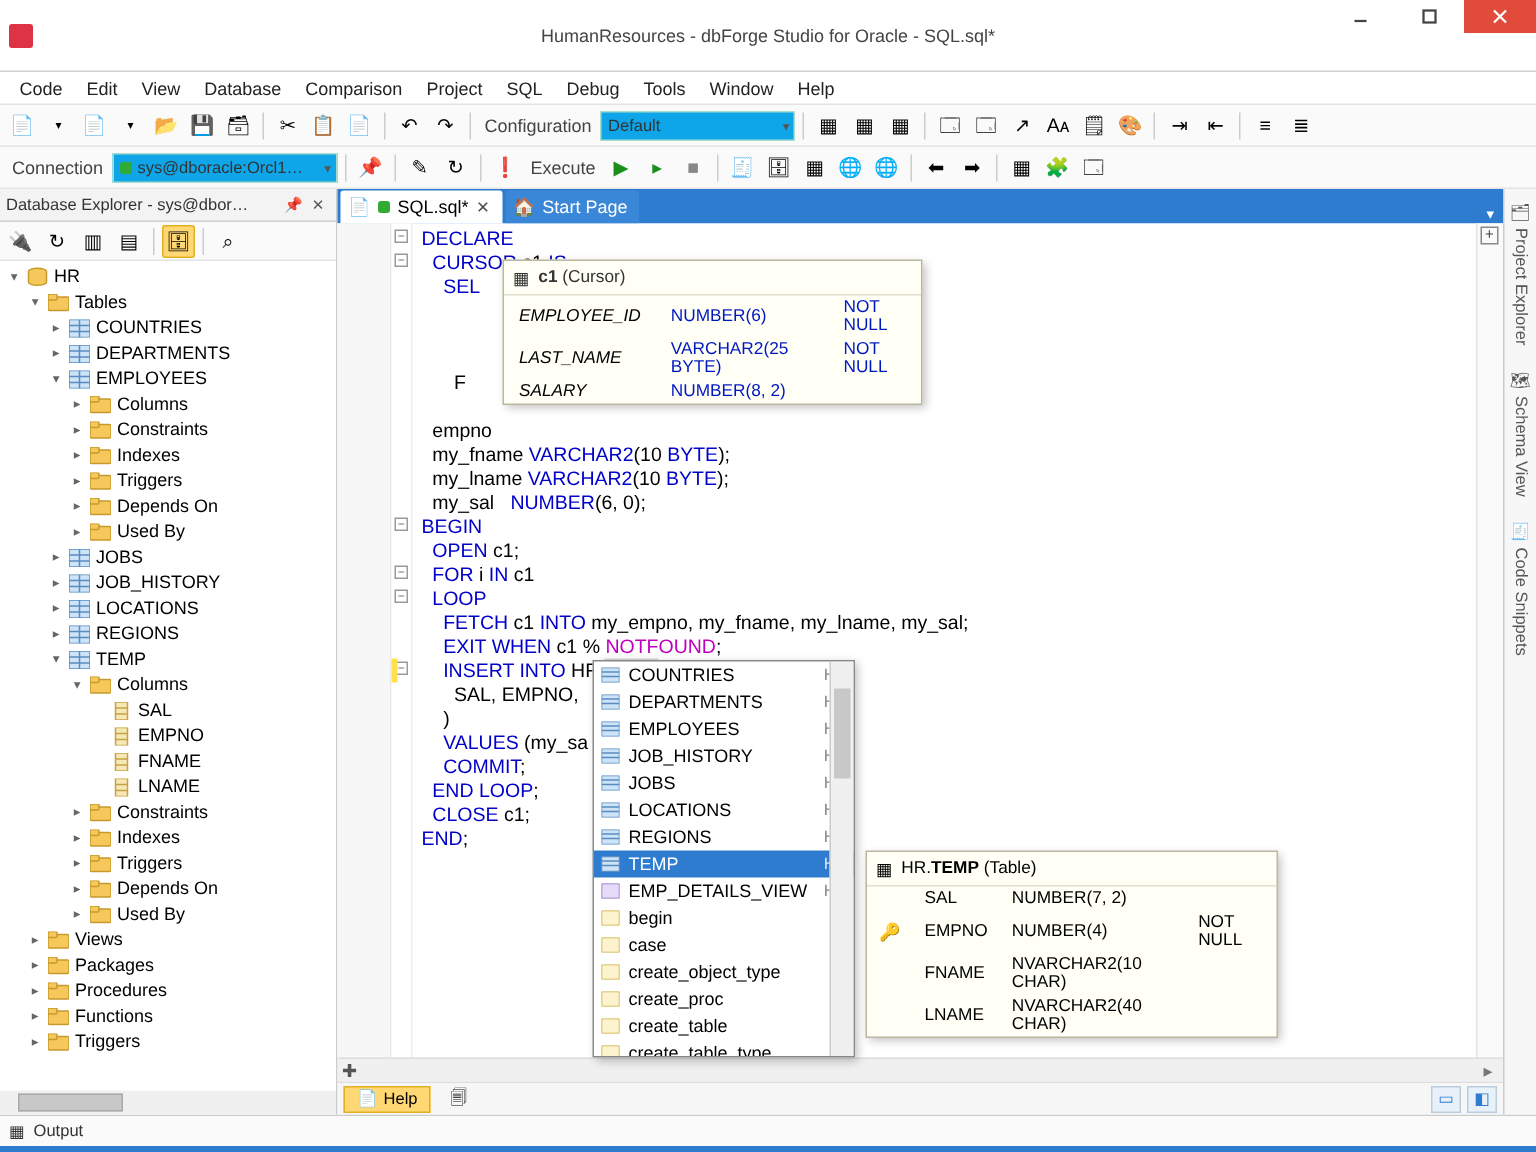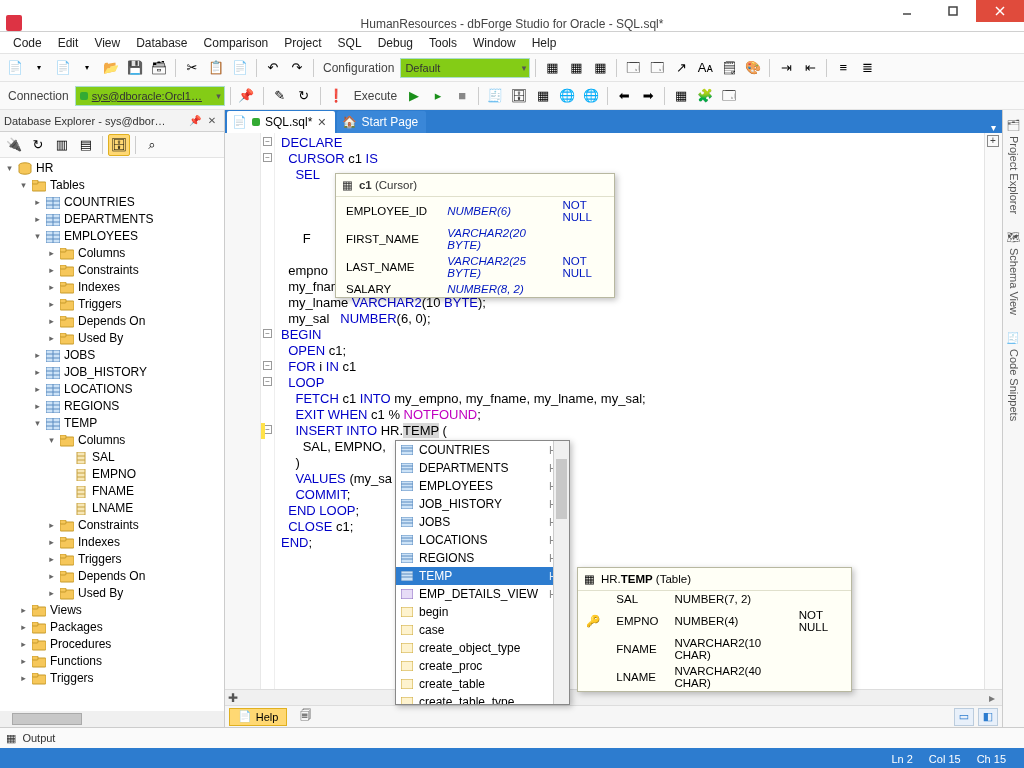--- a/index.html
+++ b/index.html
@@ -1,36 +1,36 @@
 <!DOCTYPE html>
 <html><head>
 <meta charset="utf-8">
 <style>
   * { box-sizing: border-box; margin: 0; padding: 0; font-family: "Segoe UI", Tahoma, sans-serif; }
   body { width: 1024px; height: 768px; overflow: hidden; background: #fff; font-size: 12px; color: #000; position: relative; }
 
   
-  .titlebar { height: 32px; background: linear-gradient(#fff,#fff); border-bottom: 1px solid #d0d0d0; display:flex; align-items:flex-end; position:relative; }
+  .titlebar { height: 48px; background: linear-gradient(#fff,#fff); border-bottom: 1px solid #d0d0d0; display:flex; align-items:center; position:relative; }
   .titlebar .icon { width:16px; height:16px; margin:0 6px; background:#d34; border-radius:2px; }
   .titlebar .title { position:absolute; left:0; right:0; text-align:center; font-size:12px; color:#444; pointer-events:none;}
   .winbtns { position:absolute; right:0; top:0; display:flex; }
   .winbtn { width:46px; height:22px; display:flex; align-items:center; justify-content:center; color:#444; }
   .winbtn.close { background:#e04b3c; color:#fff; width:48px; }
   .winbtn svg { stroke:currentColor; }
 
   
   .menubar { height:22px; display:flex; align-items:center; padding:0 6px; gap:2px; border-bottom:1px solid #e4e4e4; }
   .menubar span { padding:2px 7px; color:#222; }
 
   
   .toolbar { height:28px; display:flex; align-items:center; padding:0 4px; gap:2px; border-bottom:1px solid #e4e4e4; background:#fafafa; }
   .tbtn { width:22px; height:22px; display:flex; align-items:center; justify-content:center; border:1px solid transparent; border-radius:2px; }
   .tsep { width:1px; height:18px; background:#ccc; margin:0 3px; }
   .tlabel { color:#444; padding:0 4px; }
-  .tselect { height:20px; border:1px solid #adc; font-size:11px; min-width:130px; background:#84cc16; display:flex; align-items:center; padding:0 14px 0 4px; position:relative; color:#333;}
+  .tselect { height:20px; border:1px solid #adc; font-size:11px; min-width:130px; background:#0ea5e9; display:flex; align-items:center; padding:0 14px 0 4px; position:relative; color:#333;}
   .tselect:after { content:"▾"; position:absolute; right:3px; font-size:9px; color:#555;}
   .tbtn .ico { font-size:13px; line-height:1; }
 
   
   .mainrow { display:flex; height: calc(768px - 30px - 22px - 28px - 28px - 21px - 22px); }
   
   .mainrow { height: 617px; }
 
   
   .leftpanel { width:225px; border-right:1px solid #ccc; display:flex; flex-direction:column; background:#fff; }
@@ -87,22 +87,22 @@
   
   .statusbar { height:22px; background:#2d7ccf; color:#fff; display:flex; align-items:center; padding:0 10px; font-size:11px;}
   .statusbar .spacer{flex:1;}
   .statusbar .cell{ padding:0 8px;}
 
   
   .tooltip { position:absolute; left:335px; top:173px; width:280px; background:#fffff6; border:1px solid #b8b8a0; box-shadow:2px 2px 6px rgba(0,0,0,.25); font-size:11.5px; }
   .tooltip .tt-head { padding:4px 6px; display:flex; align-items:center; gap:6px; border-bottom:1px solid #e0e0cc; color:#333;}
   .tooltip table { width:100%; border-collapse:collapse; }
   .tooltip td { padding:2px 10px; }
-  .tooltip .cname{ color:#000; }
-  .tooltip .ctype{ color:#0018c0;font-style:italic; }
+  .tooltip .cname{ color:#000;font-style:italic; }
+  .tooltip .ctype{ color:#0018c0; }
   .tooltip .cnull{ color:#0018c0; text-align:left;}
 
   
   .acpopup { position:absolute; left:395px; top:440px; width:175px; height:265px; background:#fff; border:1px solid #888; box-shadow:2px 2px 6px rgba(0,0,0,.25); font-size:12px; overflow:hidden;}
   .acrow { height:18px; display:flex; align-items:center; padding:0 4px; gap:5px; }
   .acrow.sel { background:#2d7ccf; color:#fff; }
   .acrow .aci { width:14px; height:14px; display:inline-flex; align-items:center; justify-content:center;}
   .acrow .acl { flex:1; }
   .acrow .acs { color:#888; font-size:11px; }
   .acrow.sel .acs { color:#dbe9f7; }
@@ -245,21 +245,21 @@
   <div class="tbtn">
       <span class="ico">≡</span>
     </div>
   <div class="tbtn">
       <span class="ico">≣</span>
     </div>
 </div>
 
 <div class="toolbar">
   <span class="tlabel">Connection</span>
-  <div class="tselect" style="min-width:150px;text-decoration:underline;">
+  <div class="tselect" style="min-width:150px;">
     <span style="display:inline-block;width:8px;height:8px;background:#3a3;border-radius:2px;margin-right:4px;"></span>
     <span>sys@dboracle:Orcl1…</span>
   </div>
   <div class="tsep"></div>
   <div class="tbtn">
       <span class="ico">📌</span>
     </div>
   <div class="tsep"></div>
   <div class="tbtn">
       <span class="ico">✎</span>
@@ -767,25 +767,20 @@
   <div class="tt-head">
     <span>▦</span>
     <span><b>c1</b> <span>(Cursor)</span></span>
   </div>
   <table id="curtbl">
       <tbody>
         <tr>
           <td class="cname">EMPLOYEE_ID</td>
           <td class="ctype">NUMBER(6)</td>
           <td class="cnull">NOT NULL</td>
-        </tr>
-        <tr>
-          <td class="cname">FIRST_NAME</td>
-          <td class="ctype">VARCHAR2(20 BYTE)</td>
-          <td class="cnull"></td>
         </tr>
         <tr>
           <td class="cname">LAST_NAME</td>
           <td class="ctype">VARCHAR2(25 BYTE)</td>
           <td class="cnull">NOT NULL</td>
         </tr>
         <tr>
           <td class="cname">SALARY</td>
           <td class="ctype">NUMBER(8, 2)</td>
           <td class="cnull"></td>

